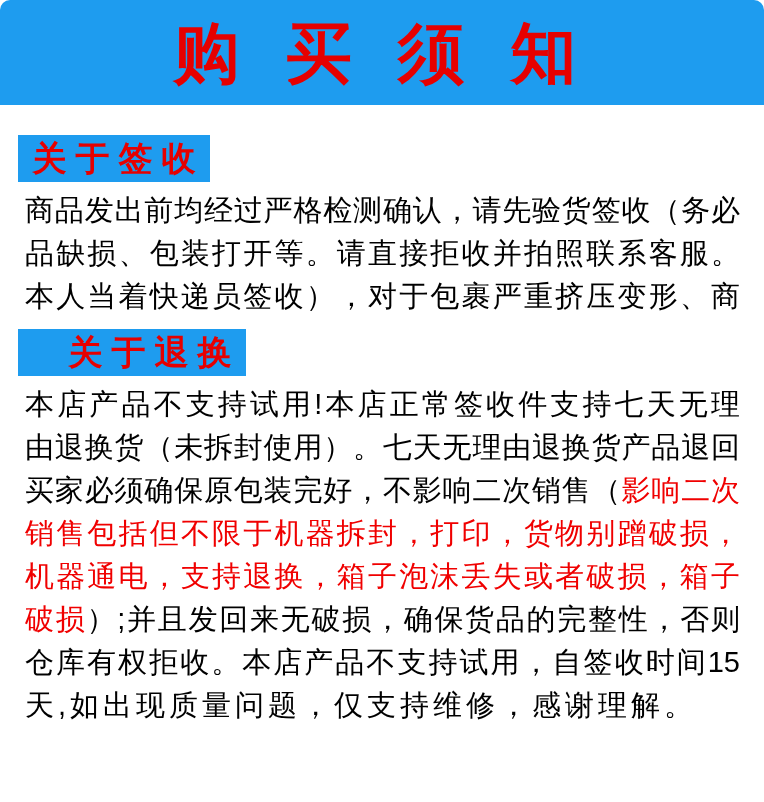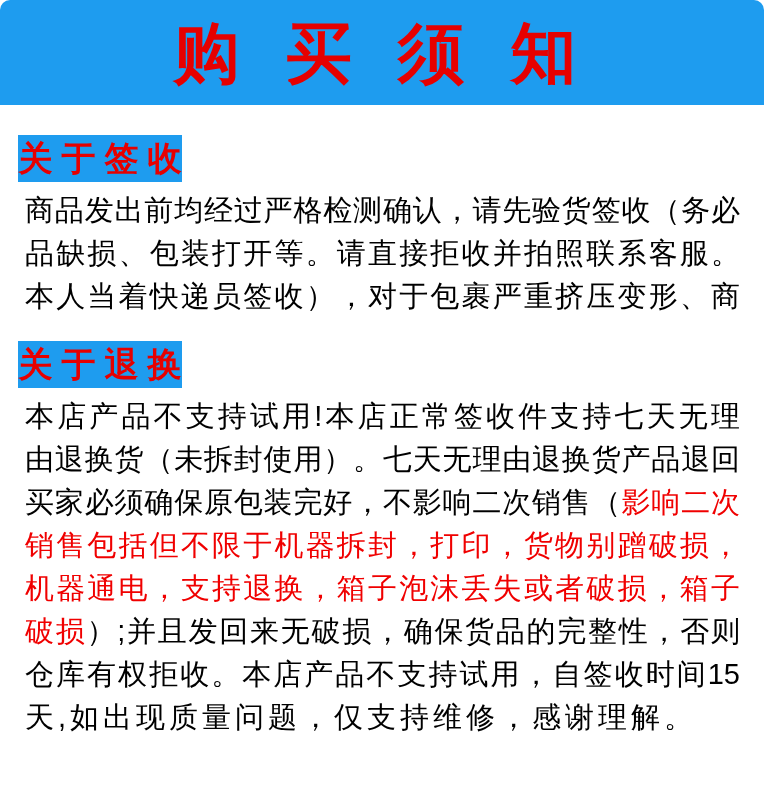--- a/index.html
+++ b/index.html
@@ -29,37 +29,37 @@
     margin: 0;
     padding-top: 2px;
     font-size: 66px;
     font-weight: 900;
     letter-spacing: 14px;
     color: var(--title-red, #E60000);
     white-space: nowrap;
   }
   .section-label {
     margin: 0 0 0 18px;
-    width: 164px;
+    width: 192px;
     height: 47px;
     background: var(--banner-blue, #1E9CEF);
     display: flex;
     align-items: center;
     justify-content: center;
   }
   .section-label span {
     font-size: 34px;
     font-weight: 900;
     color: var(--label-red, #E60000);
     letter-spacing: 9px;
     margin-right: -9px; 
     white-space: nowrap;
   }
   .label-receipt { margin-top: 30px; }
-  .label-return  { margin-top: 23px; }
+  .label-return  { margin-top: 11px; padding-left: 36px; }
   .para {
     margin: 0 24px 0 25px;
     padding-top: 7px;
   }
   .tline {
     height: 43px;
     line-height: 43px;
     font-size: 29px;
     font-weight: 400;
     color: var(--text-black, #000000);

